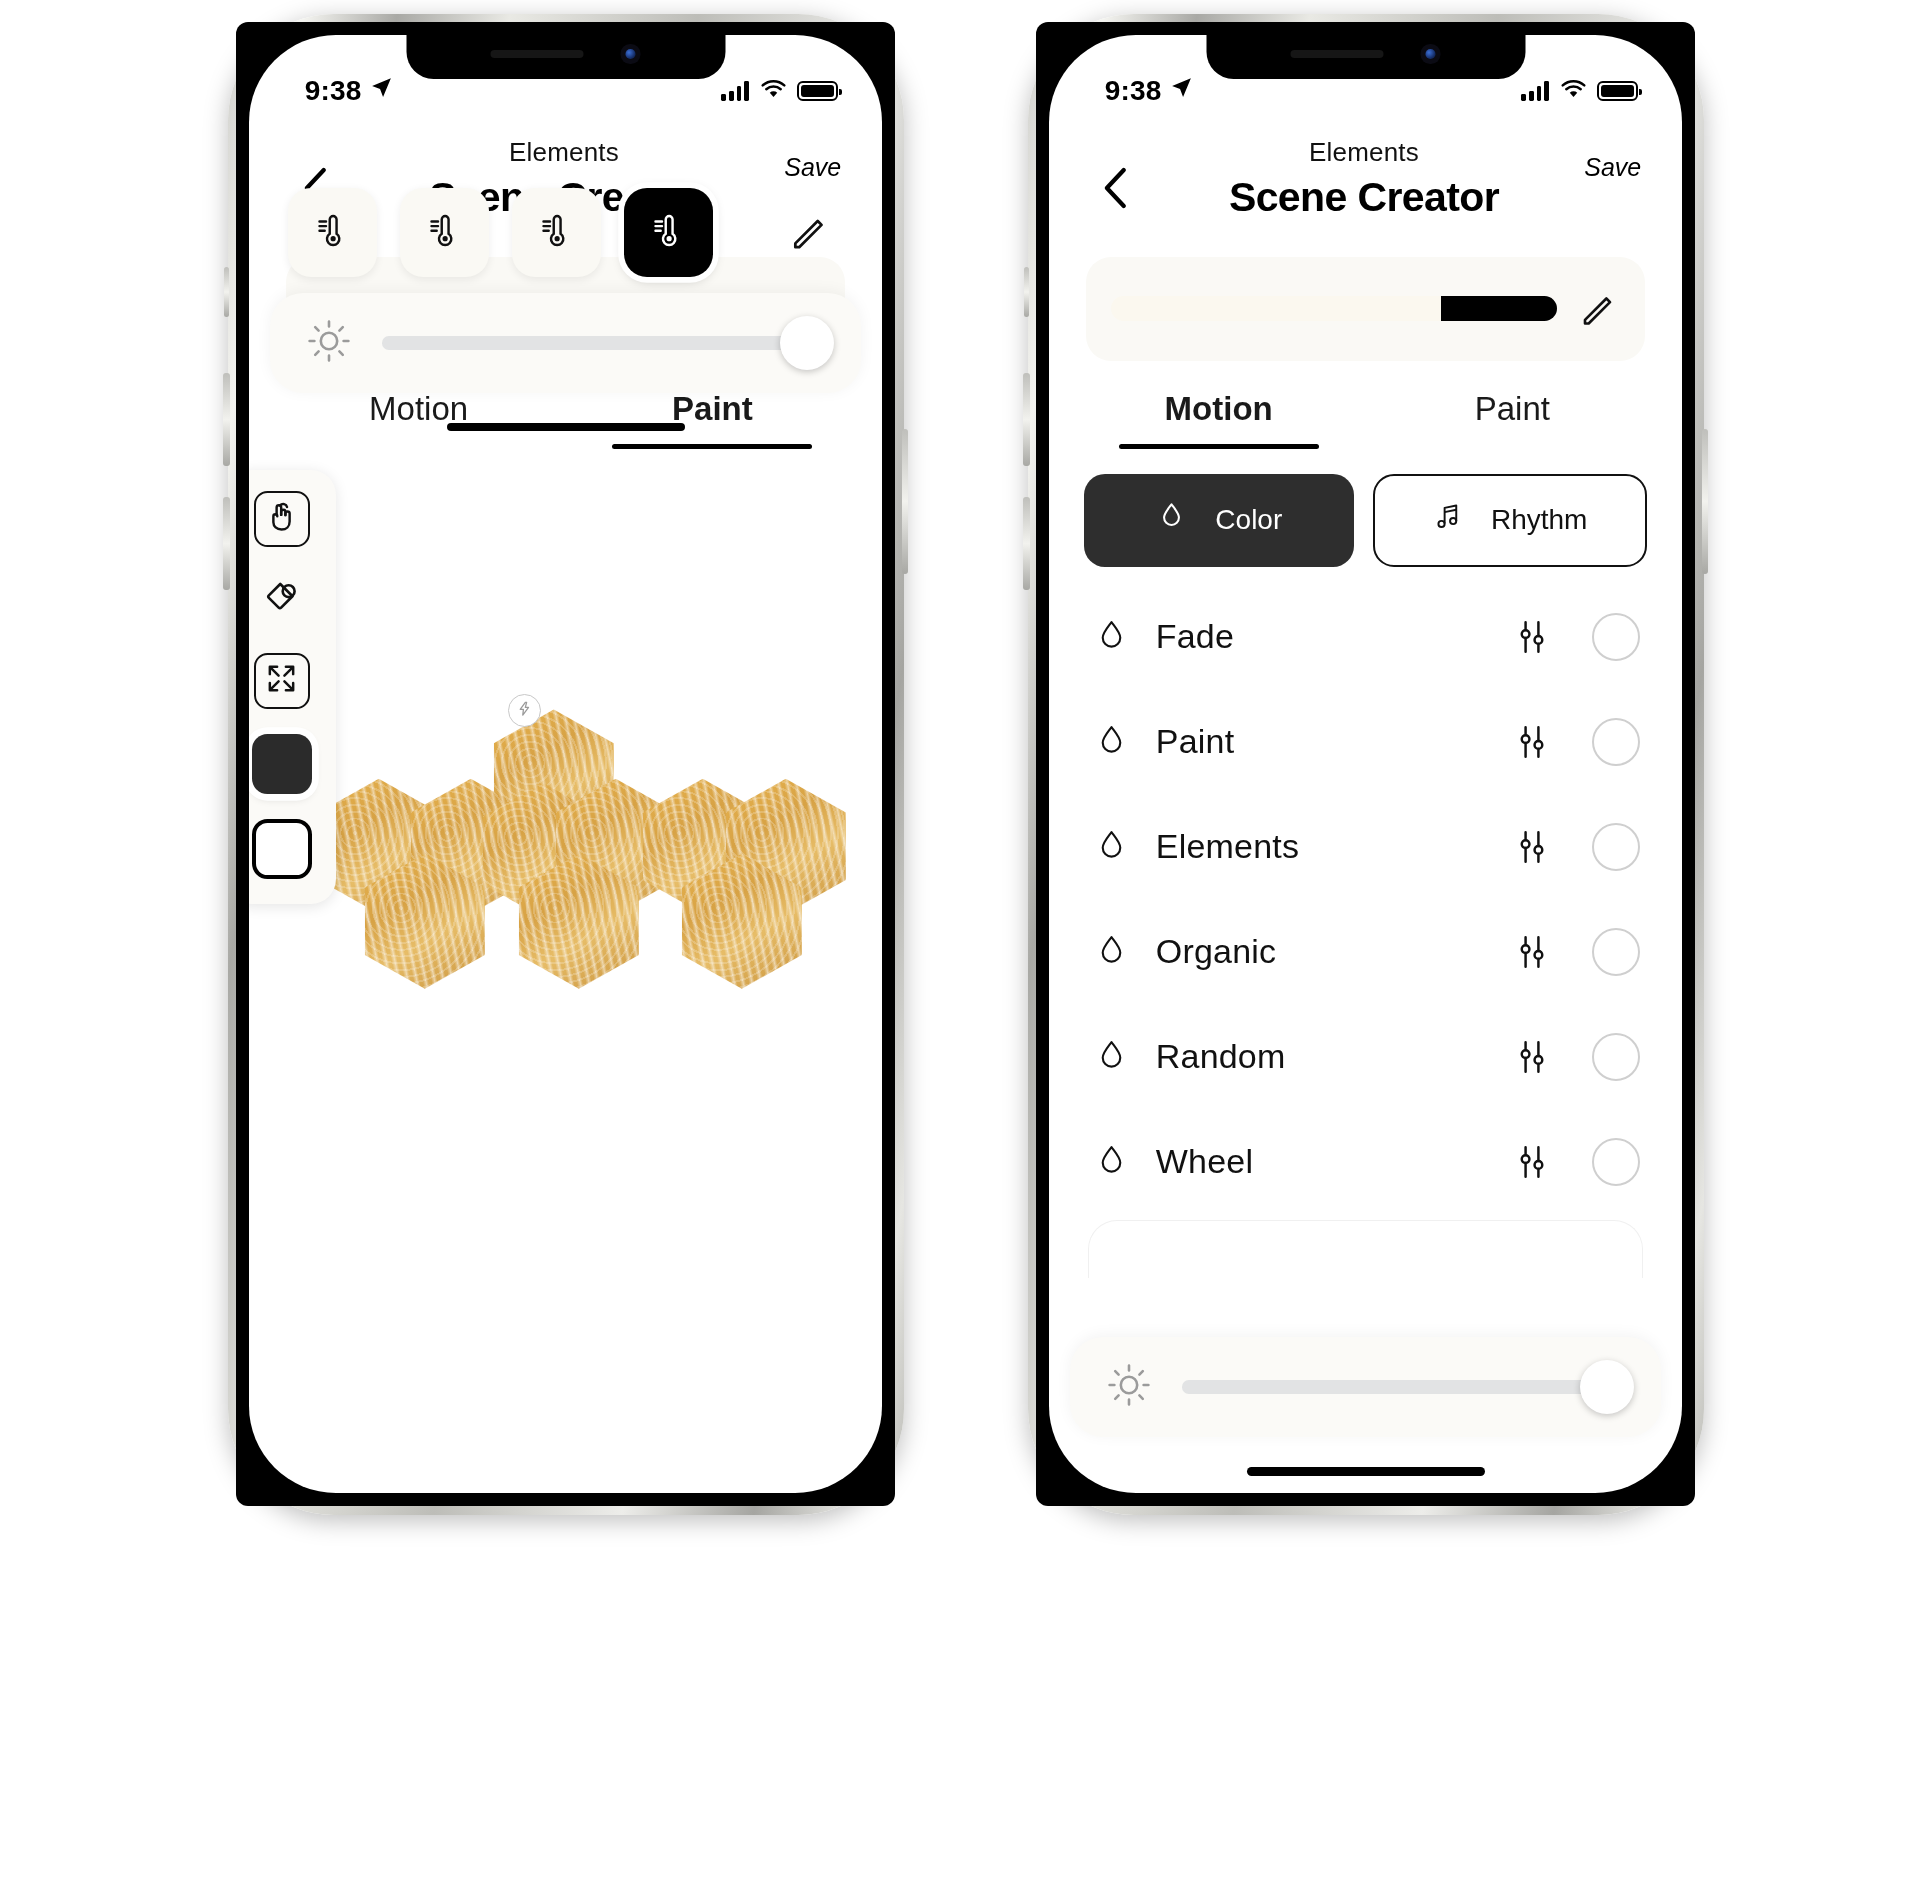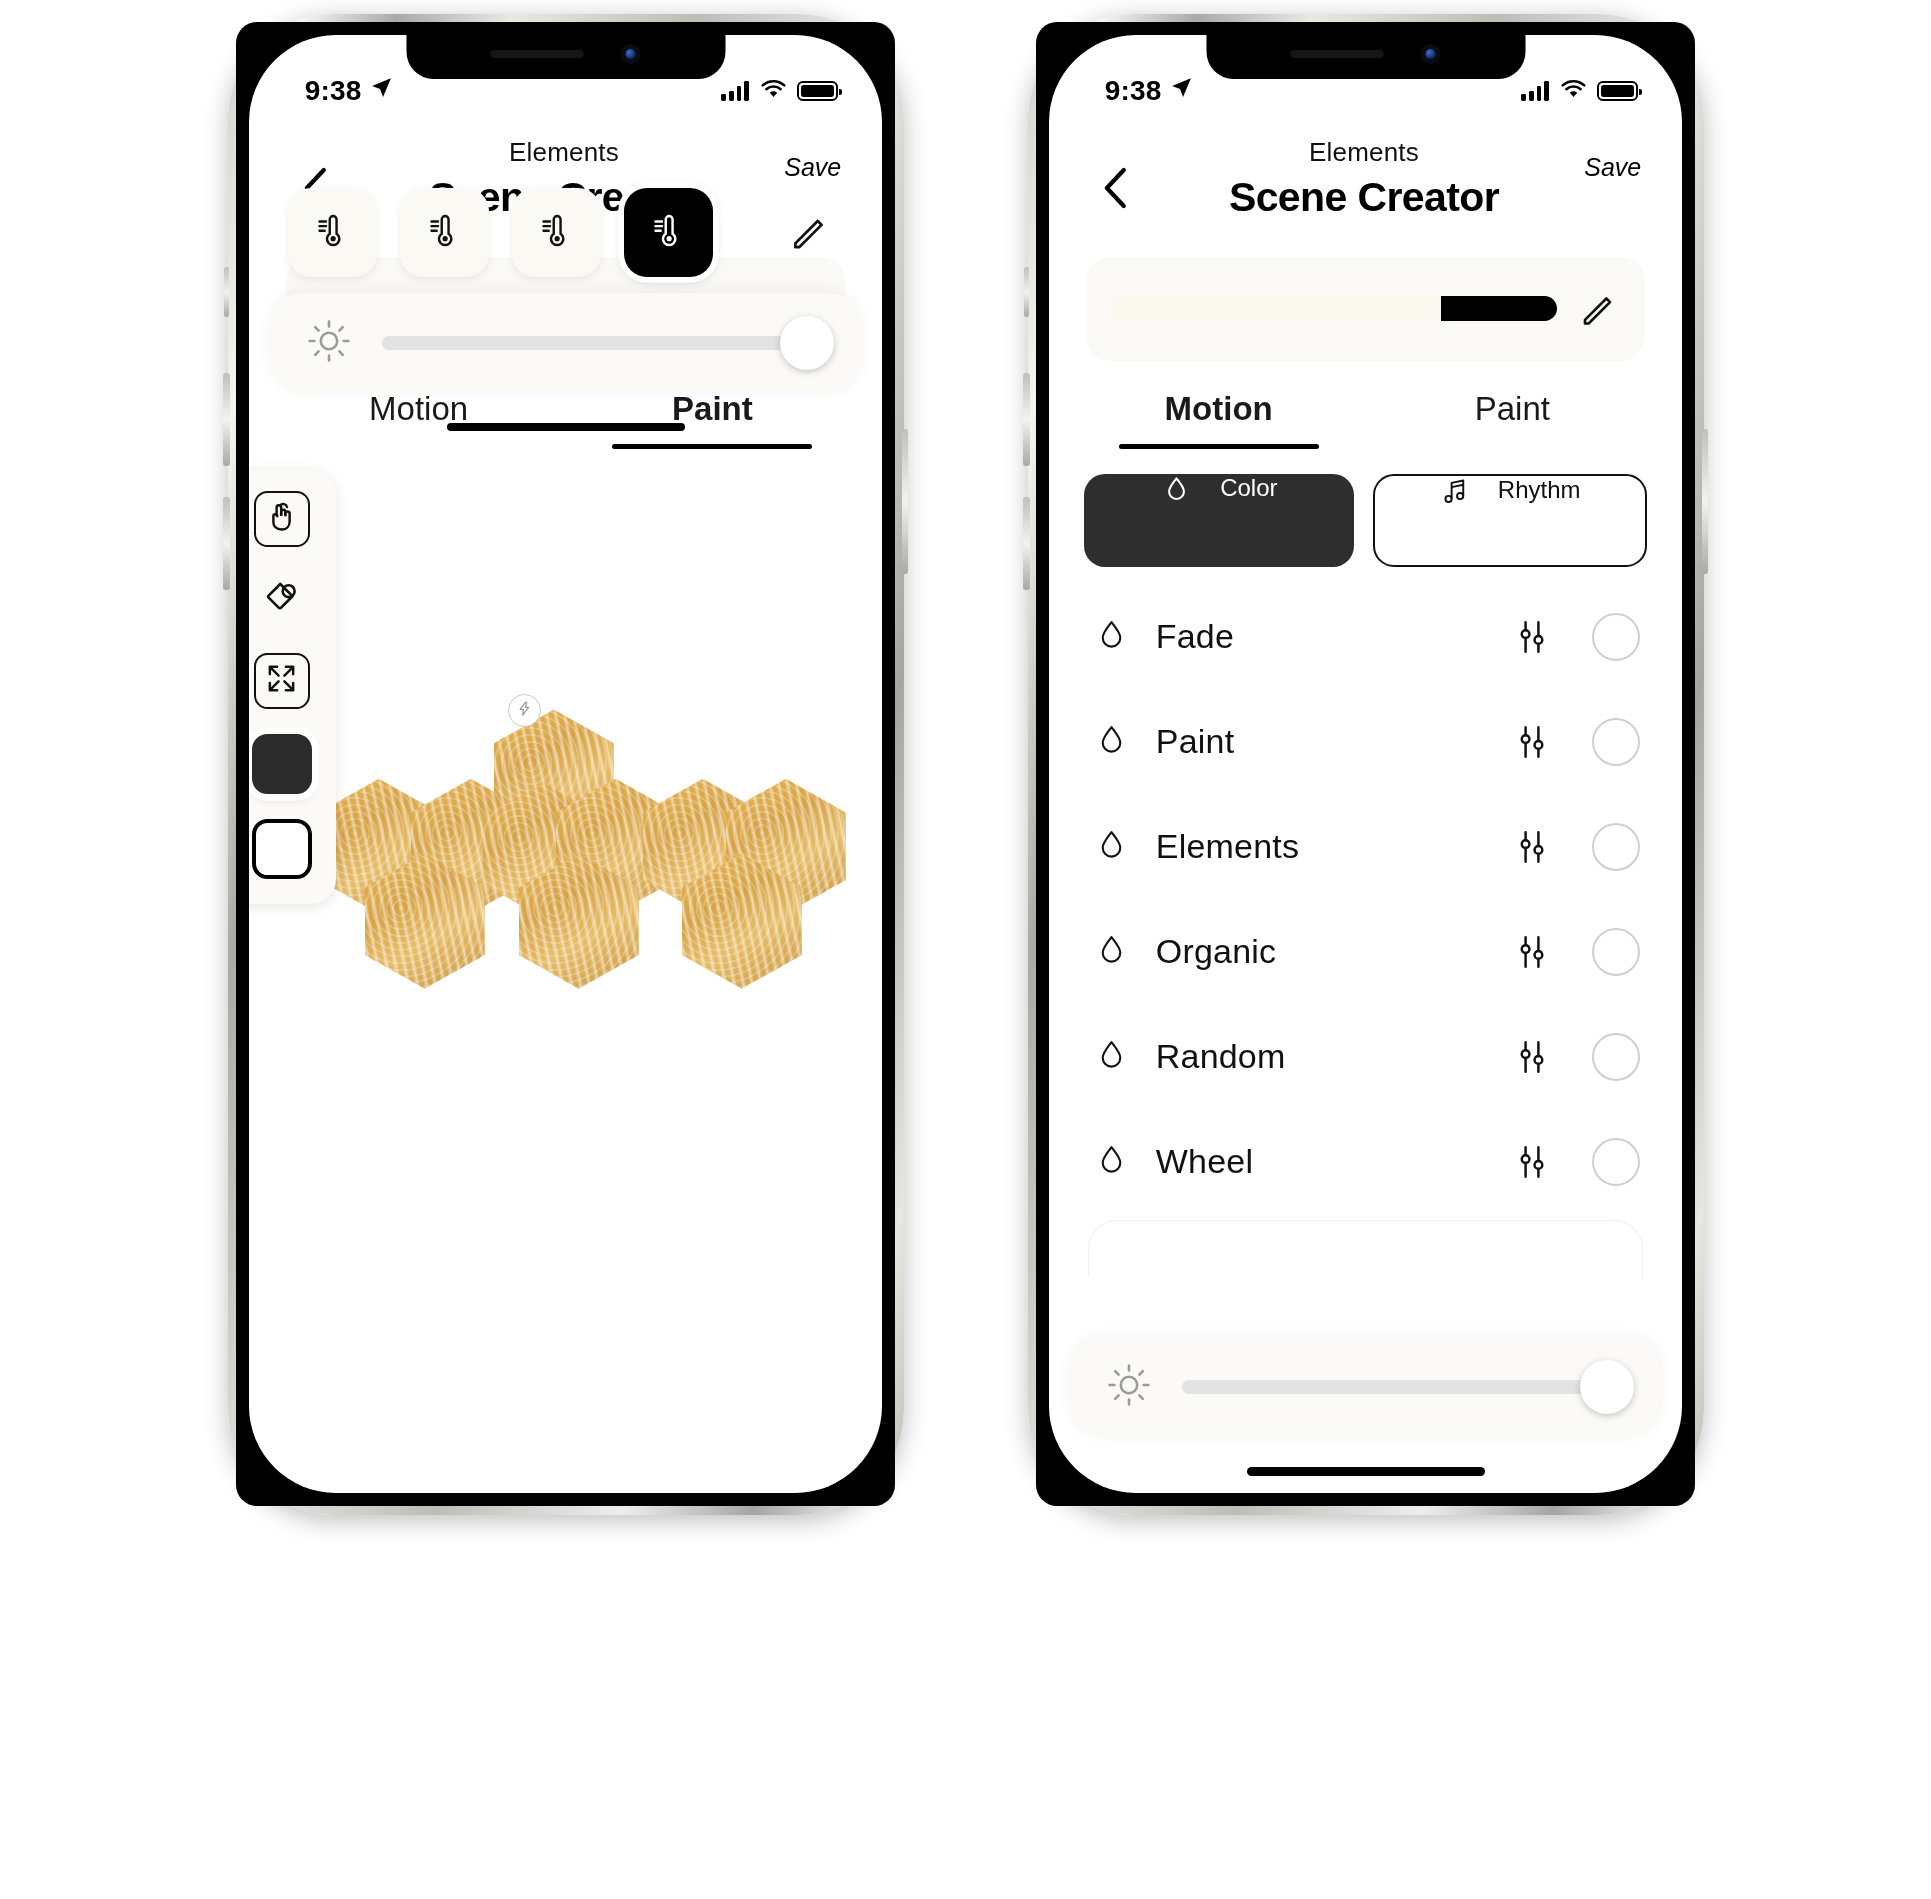--- a/index.html
+++ b/index.html
@@ -26,21 +26,21 @@
     width: 676px;
     height: 1501px;
     border-radius: 106px;
     background: linear-gradient(100deg,#cfcfcb 0%,#f4f4f0 8%,#a9a9a5 18%,#e9e9e4 30%,#bdbdb8 50%,#ededea 70%,#a5a5a1 84%,#e6e6e2 94%,#bbbbb6 100%);
     padding: 8.7px;
     box-shadow: 0 5.8px 25px rgba(0,0,0,.25);
   }
   .phone-inner {
     position: relative;
     width: 100%; height: 100%;
-    border-radius: 21px;
+    border-radius: 12px;
     background: #000;
     padding: 12.6px;
   }
   .screen {
     position: relative;
     width: 100%; height: 100%;
     border-radius: 87px;
     background: #fff;
     overflow: hidden;
   }
@@ -206,22 +206,22 @@
   }
   .home-indicator {
     position: absolute; bottom: 17.4px; left: 50%; transform: translateX(-50%);
     width: 238px; height: 8.7px; border-radius: 5.8px; background: #000;
   }
 
   
   .seg-control { display: flex; gap: 19.3px; margin: 25px 35px 0 35px; }
   .seg {
     flex: 1; height: 93px; border-radius: 21px;
-    display: flex; justify-content: center; gap: 27px;
-    font-size: 24px; cursor: pointer;
+    display: flex; align-items: center; justify-content: center; gap: 27px;
+    font-size: 28px; cursor: pointer;
   }
   .seg.on { background: #2e2e2e; color: #fff; }
   .seg.off { background: #fff; color: #111; border: 2.4px solid #111; }
 
   .motion-list { margin-top: 17.4px; padding: 0 0 0 0; }
   .motion-row {
     display: flex; align-items: center;
     padding: 0 42px; height: 105px;
     cursor: pointer;
   }

